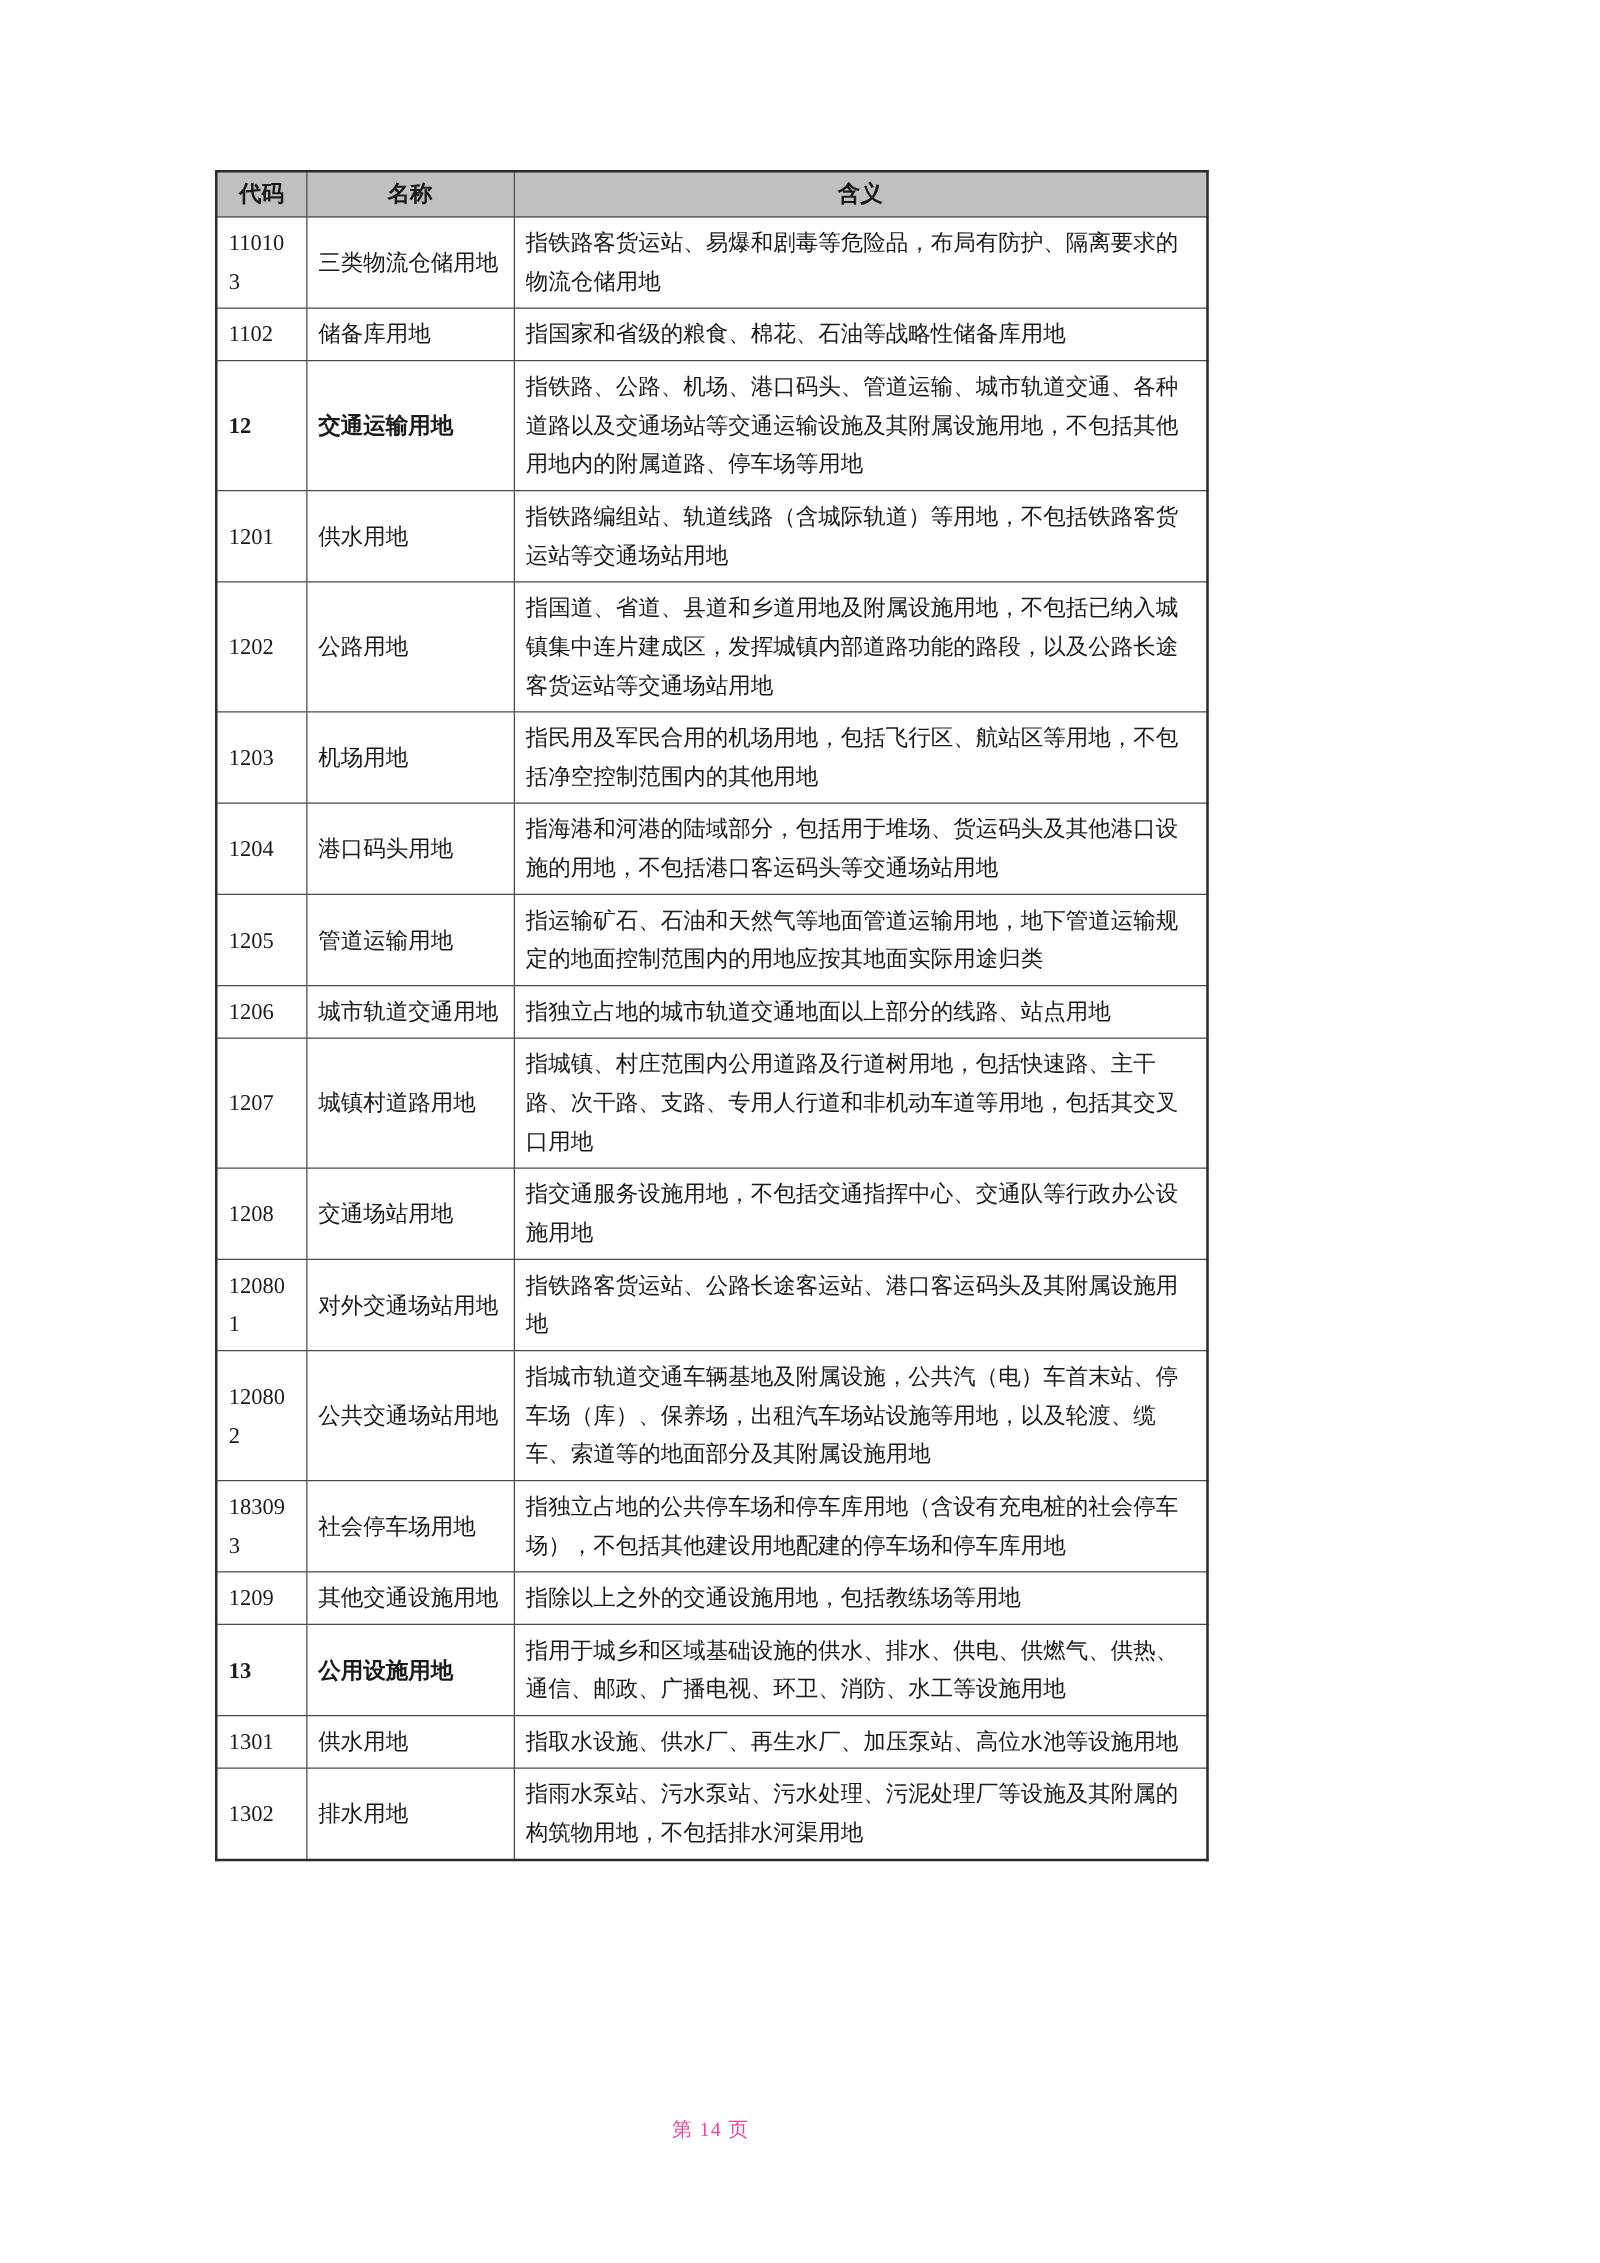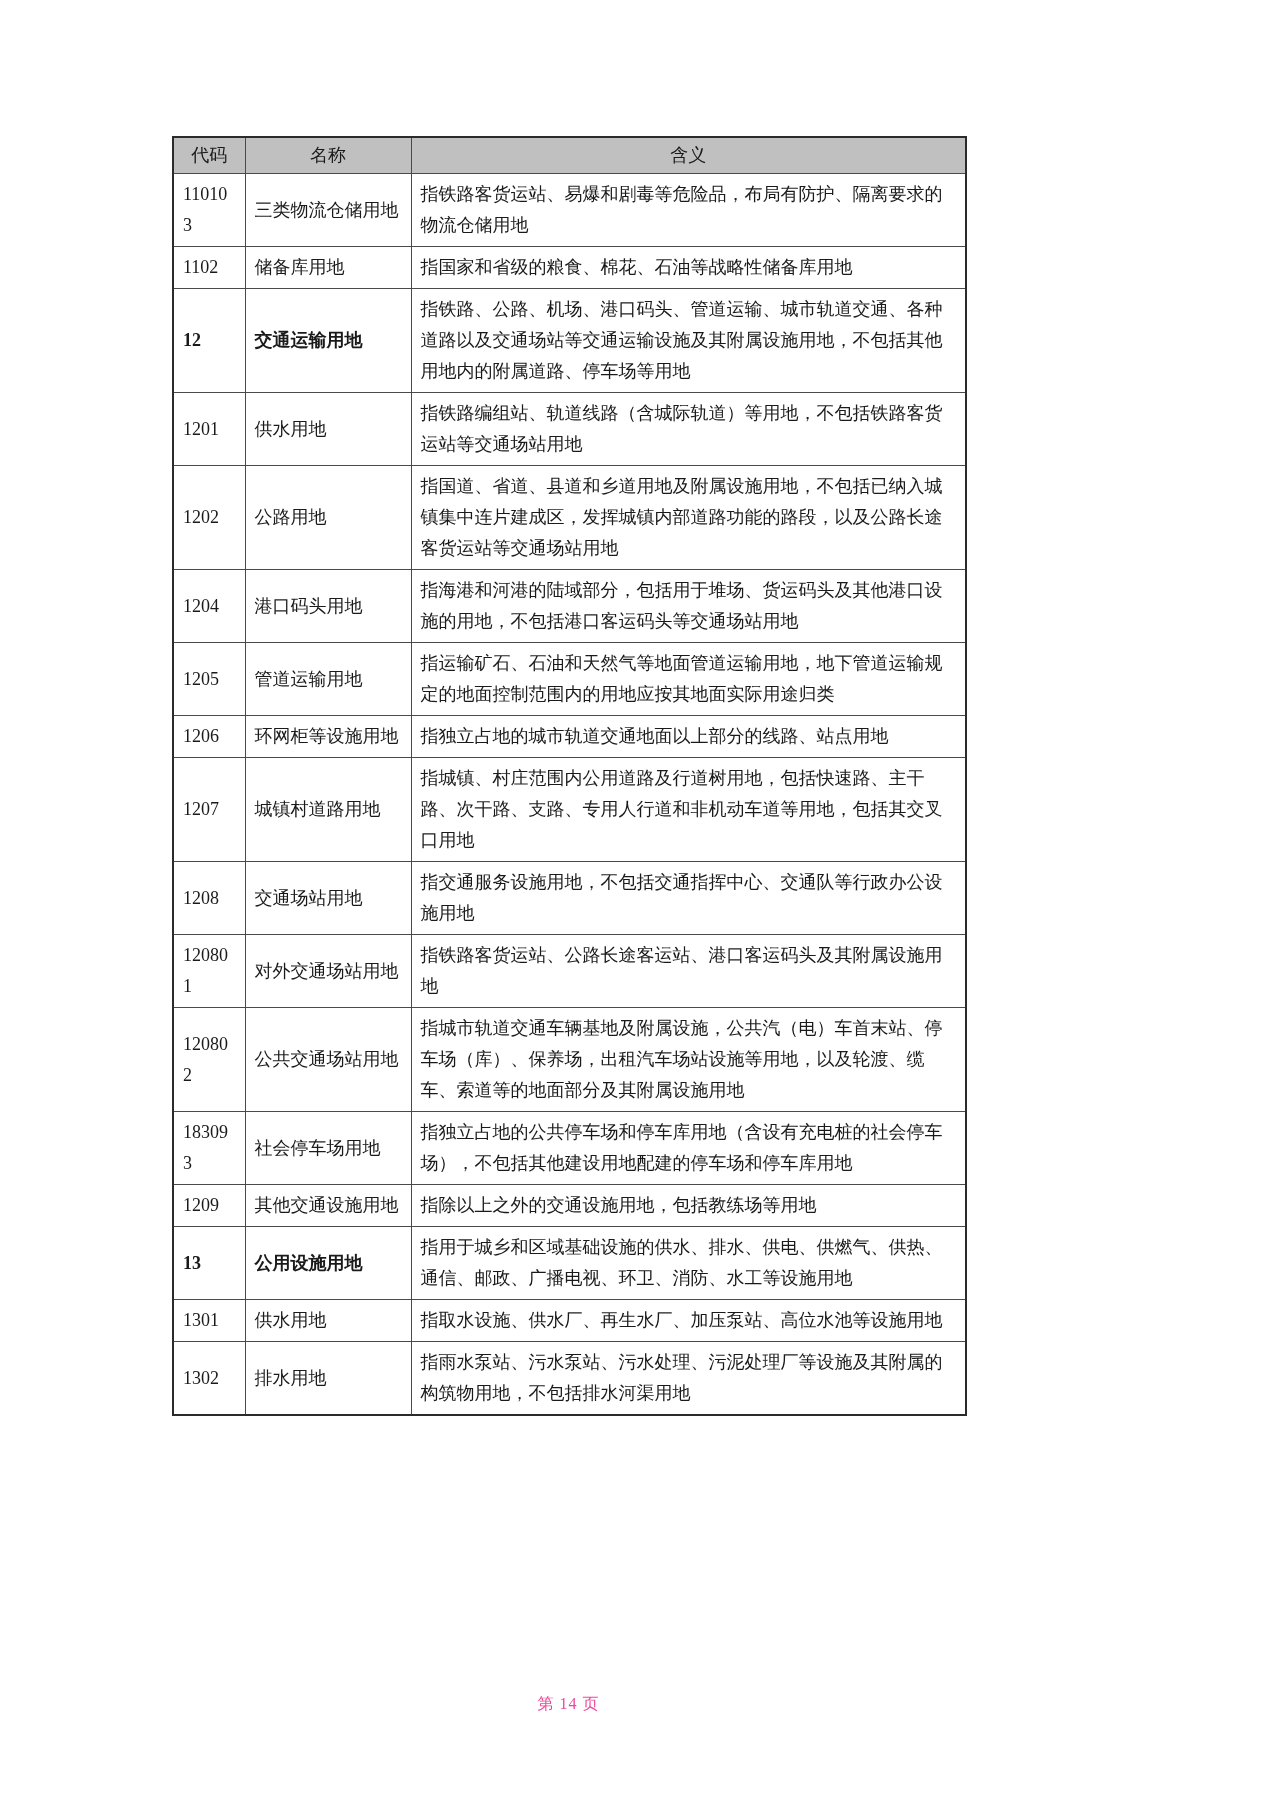--- a/index.html
+++ b/index.html
@@ -31,21 +31,21 @@
   table.land-table th,
   table.land-table td {
     border: 1px solid #4a4a4a;
     vertical-align: middle;
     line-height: 31px;
     padding: 5px 9px;
     word-break: break-all;
   }
   table.land-table thead th {
     background: #c0c0c0;
-    font-weight: normal;
+    font-weight: bold;
     text-align: center;
     padding: 2px 4px;
     height: 29px;
   }
   td.c0 { width: 72px;  text-align: left; }
   td.c1 { width: 166px; text-align: left; }
   td.c2 { width: 555px; text-align: left; }
   col.w0 { width: 72px; }
   col.w1 { width: 166px; }
   col.w2 { width: 555px; }
@@ -102,32 +102,37 @@
           <td class="c0">1201</td>
           <td class="c1">供水用地</td>
           <td class="c2">指铁路编组站、轨道线路（含城际轨道）等用地，不包括铁路客货运站等交通场站用地</td>
         </tr>
         <tr class="">
           <td class="c0">1202</td>
           <td class="c1">公路用地</td>
           <td class="c2">指国道、省道、县道和乡道用地及附属设施用地，不包括已纳入城镇集中连片建成区，发挥城镇内部道路功能的路段，以及公路长途客货运站等交通场站用地</td>
         </tr>
         <tr class="">
+          <td class="c0">1203</td>
+          <td class="c1">机场用地</td>
+          <td class="c2">指民用及军民合用的机场用地，包括飞行区、航站区等用地，不包括净空控制范围内的其他用地</td>
+        </tr>
+        <tr class="">
           <td class="c0">1204</td>
           <td class="c1">港口码头用地</td>
           <td class="c2">指海港和河港的陆域部分，包括用于堆场、货运码头及其他港口设施的用地，不包括港口客运码头等交通场站用地</td>
         </tr>
         <tr class="">
           <td class="c0">1205</td>
           <td class="c1">管道运输用地</td>
           <td class="c2">指运输矿石、石油和天然气等地面管道运输用地，地下管道运输规定的地面控制范围内的用地应按其地面实际用途归类</td>
         </tr>
         <tr class="">
           <td class="c0">1206</td>
-          <td class="c1">环网柜等设施用地</td>
+          <td class="c1">城市轨道交通用地</td>
           <td class="c2">指独立占地的城市轨道交通地面以上部分的线路、站点用地</td>
         </tr>
         <tr class="">
           <td class="c0">1207</td>
           <td class="c1">城镇村道路用地</td>
           <td class="c2">指城镇、村庄范围内公用道路及行道树用地，包括快速路、主干路、次干路、支路、专用人行道和非机动车道等用地，包括其交叉口用地</td>
         </tr>
         <tr class="">
           <td class="c0">1208</td>
           <td class="c1">交通场站用地</td>

